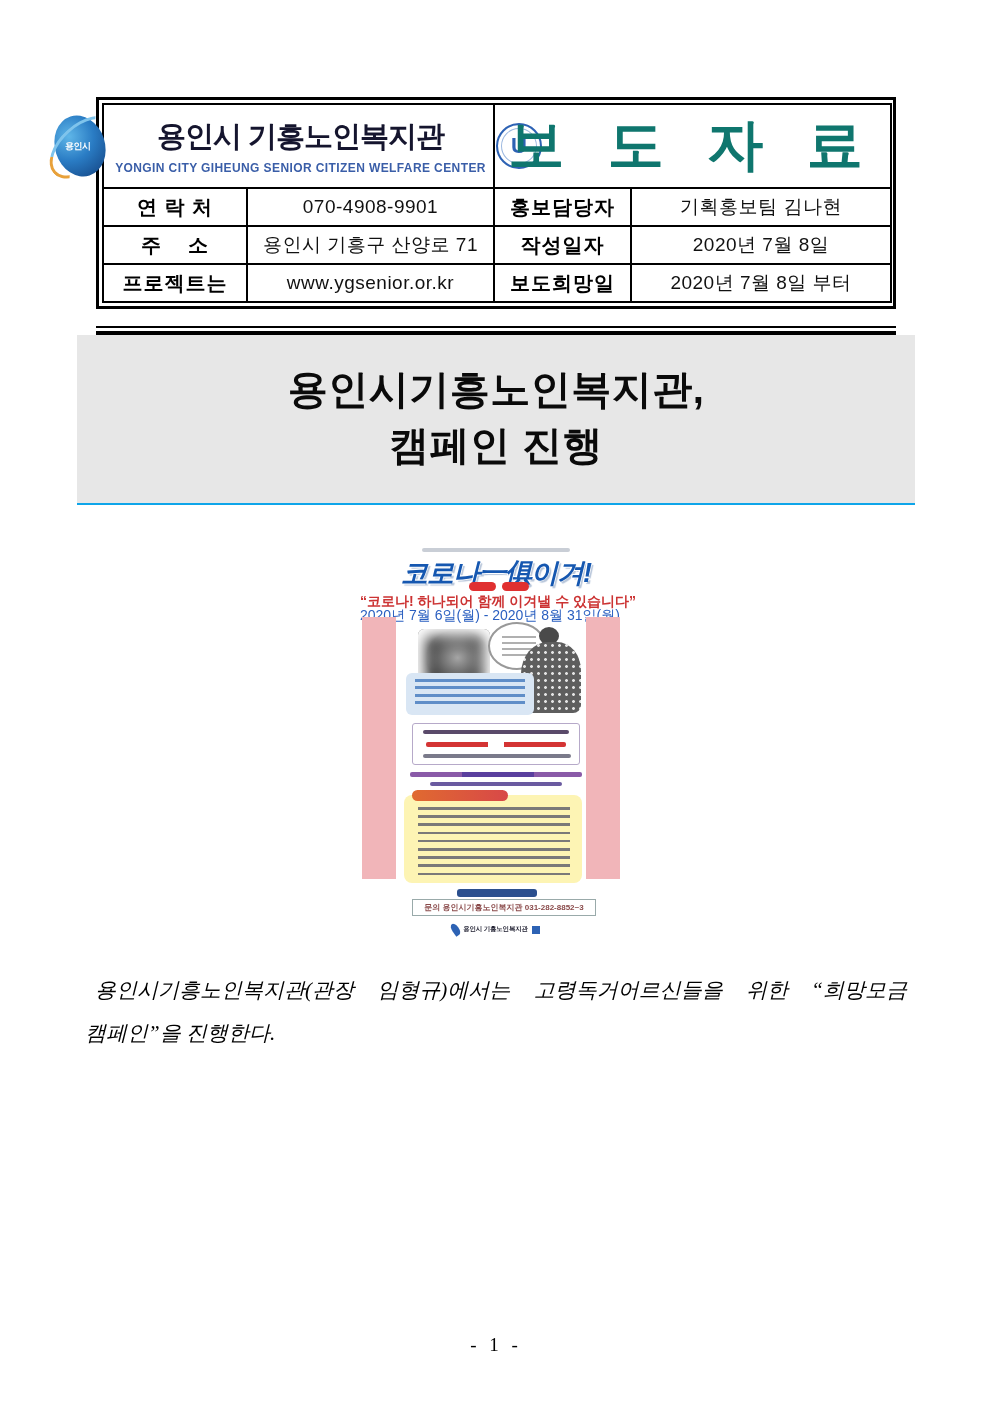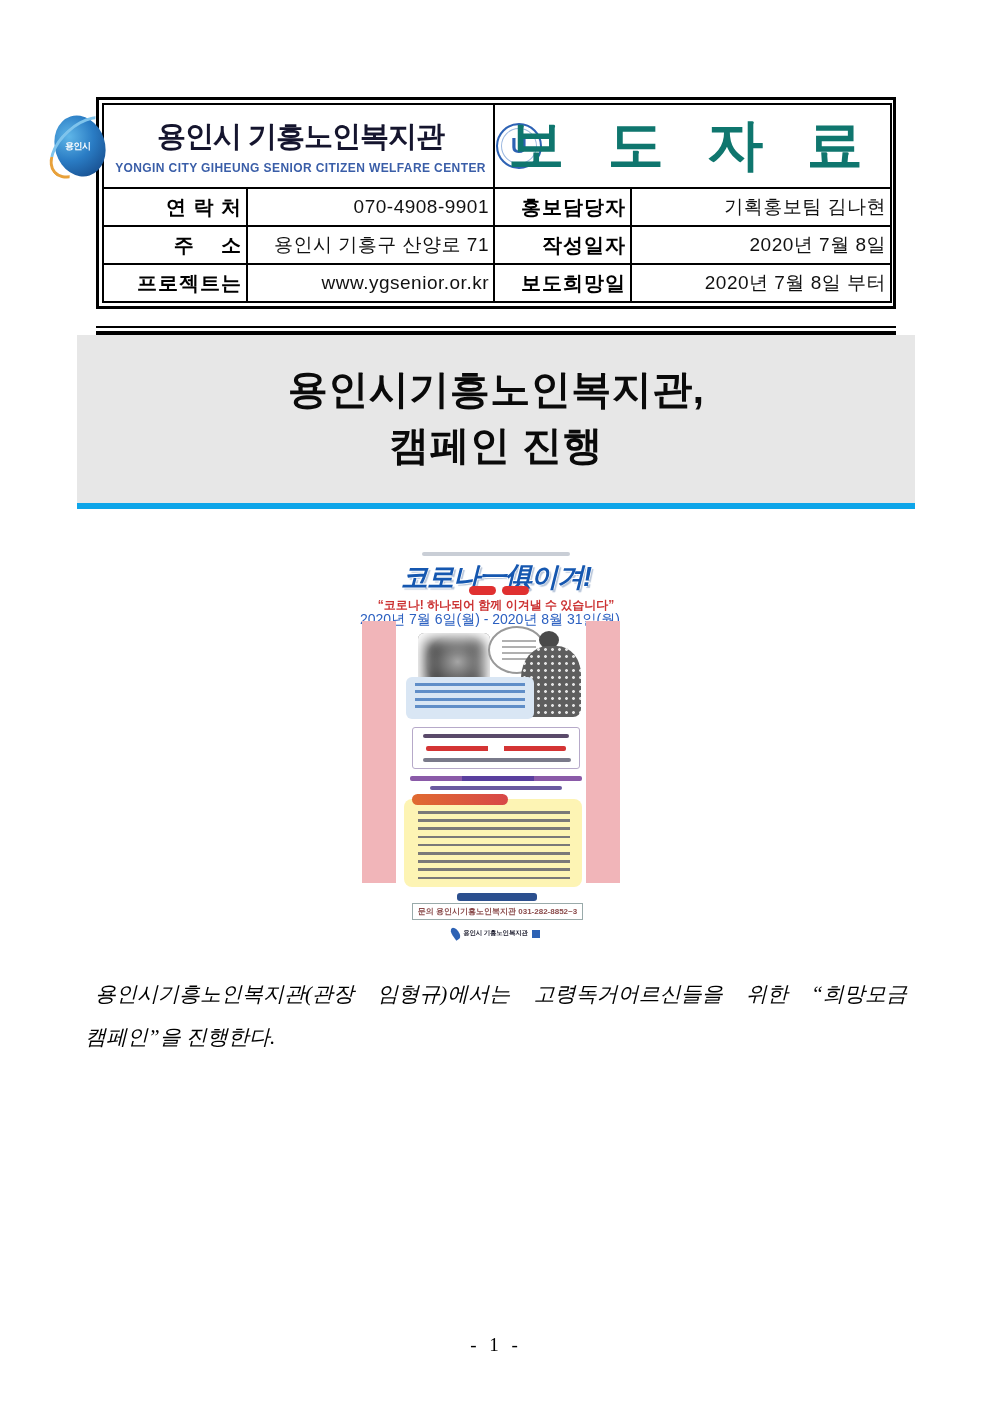--- a/index.html
+++ b/index.html
@@ -5,21 +5,21 @@
   * { box-sizing: border-box; margin: 0; padding: 0; }
   html,body { background:#ffffff; }
   body { width: 992px; height: 1403px; font-family: "Liberation Sans", sans-serif; }
   .page { position: relative; width: 992px; height: 1403px; background: #fff; overflow: hidden; }
 
   
   .press-table-wrap { margin: 97px 96px 0 96px; border: 3px solid #000; padding: 3px; }
   table.press { border-collapse: collapse; width: 100%; table-layout: fixed; }
   table.press td { border: 2px solid #000; text-align: center; vertical-align: middle; padding: 2px 4px; }
   tr.hdr td { height: 84px; }
-  tr.data td { height: 38px; text-align: right; }
+  tr.data td { height: 38px; }
   td.lbl { font-weight: bold; font-size: 20px; white-space: pre; letter-spacing: 1px; }
   td.val { font-size: 19px; font-weight: 400; color: #111; letter-spacing: 0.5px; }
 
   .logo-cell { display: flex; align-items: center; justify-content: center; gap: 10px; }
   .logo-globe { position: relative; width: 50px; height: 62px; border-radius: 50%;
     background: radial-gradient(circle at 35% 30%, #5fb6e8 0%, #2a7cc4 45%, #12407e 100%);
     transform: rotate(-18deg); flex: 0 0 auto; }
   .logo-globe::before { content:""; position:absolute; left:-12px; top:10px; width:72px; height:40px;
     border-radius:50%; border:3px solid transparent; border-left-color:#e8a13a; border-top-color:#7fc4ec;
     transform: rotate(-24deg); }
@@ -31,35 +31,35 @@
   .seal { width: 46px; height: 46px; border-radius: 50%; border: 2px solid #2d62b4; color: #2d62b4;
     background: radial-gradient(circle, #ffffff 55%, #dbe8f7 100%); display:flex; align-items:center; justify-content:center;
     font-weight: 900; font-size: 22px; flex: 0 0 auto; box-shadow: inset 0 0 0 3px #fff, inset 0 0 0 4px #9db9e0; }
   .doc-type { font-size: 56px; font-weight: 900; letter-spacing: 14px; color: #0f766e; white-space: nowrap; }
 
   
   .title-rules { margin: 17px 96px 0 96px; }
   .rule-thin { height: 2px; background: #000; }
   .rule-gap { height: 3px; }
   .rule-thick { height: 4px; background: #000; }
-  .title-body { margin: 0 77px; background: #e7e7e7; border-bottom: 6px solid #0ea5e9;
+  .title-body { margin: 0 77px; background: #e7e7e7; border-bottom: 2px solid #0ea5e9;
     padding: 26px 10px 30px 10px; text-align: center; }
   .headline { font-size: 40px; line-height: 56px; font-weight: 900; color: #0a0a0a; letter-spacing: 0.5px; }
 
   
   .poster { position: relative; width: 272px; height: 396px; margin: 38px auto 0 auto; background: #fff; }
   .poster .abs { position: absolute; }
   .p-topline { left: 62px; top: 5px; width: 148px; height: 4px; background: #c9ced6; border-radius: 2px; }
   .p-title { left: 0; top: 12px; width: 100%; text-align: center; font-size: 27px; font-weight: 900;
     font-style: italic; color: #1557b0; letter-spacing: -1px; white-space: nowrap;
     text-shadow: -1px -1px 0 #fff, 1px -1px 0 #fff, -1px 1px 0 #fff, 2px 2px 1px #b8c6da; }
   .p-pill { width: 27px; height: 9px; background: #e03030; border-radius: 5px; box-shadow: 0 1px 0 #fff; }
   .p-pill1 { left: 109px; top: 39px; }
   .p-pill2 { left: 142px; top: 39px; }
-  .p-sub { left: 0; top: 50px; width: 100%; text-align: center; font-size: 12px; font-weight: bold; color: #cc3333; white-space: nowrap; }
+  .p-sub { left: 0; top: 50px; width: 100%; text-align: left; font-size: 14px; font-weight: bold; color: #cc3333; white-space: nowrap; }
   .p-date { left: 0; top: 64px; width: 100%; font-size: 14px; font-weight: normal; color: #2a5fc0; white-space: nowrap; }
   .p-pink { top: 74px; width: 34px; height: 262px; background: #f1b5b9; }
   .p-pink.left { left: 2px; } .p-pink.right { left: 226px; }
   .p-tv { left: 58px; top: 86px; width: 72px; height: 64px; border-radius: 6px;
     background: radial-gradient(ellipse at 55% 45%, #a5a5a5 0%, #3d3d3d 55%, #7a7a7a 100%);
     box-shadow: inset 0 0 14px 7px #ffffff; }
   .p-bubble { left: 128px; top: 79px; width: 58px; height: 48px; background: #fff; border: 2px solid #999;
     border-radius: 50%; }
   .p-bubble::after { content:""; position:absolute; right: -2px; bottom: -8px; width: 12px; height: 12px;
     background: #fff; border-right: 2px solid #999; border-bottom: 2px solid #999; transform: rotate(20deg) skewX(25deg); }
@@ -83,21 +83,21 @@
   .p-purple1 { left: 50px; top: 229px; width: 172px; height: 5px; border-radius: 2px;
     background: linear-gradient(to right, #8a5aa8 0 30%, #5a3f9e 30% 72%, #8a5aa8 72% 100%); }
   .p-purple2 { left: 70px; top: 239px; width: 132px; height: 4px; border-radius: 2px; background: #6a5aa0; }
   .p-yellowbox { left: 44px; top: 252px; width: 178px; height: 88px; background: #fdf4b4; border-radius: 8px;
     padding: 12px 12px 8px 14px; }
   .p-yellowbox .lines { width: 100%; height: 100%;
     background: repeating-linear-gradient(to bottom, #5a5a6a 0 2.6px, transparent 2.6px 8.2px); opacity: .8; }
   .p-orangepill { left: 52px; top: 247px; width: 96px; height: 11px; border-radius: 6px;
     background: linear-gradient(to right, #e06a30, #d84848); }
   .p-bluebar { left: 97px; top: 346px; width: 80px; height: 8px; border-radius: 3px; background: #2b4f8e; }
-  .p-contact { left: 52px; top: 356px; width: 171px; height: 17px; background: #fff; border: 1px solid #9aa;
+  .p-contact { left: 52px; top: 356px; width: 184px; height: 17px; background: #fff; border: 1px solid #9aa;
     display:flex; align-items:center; justify-content:center; font-size: 8px; font-weight: bold;
     color: #8a4a4a; white-space: nowrap; }
   .p-footerlogo { left: 0; top: 380px; width: 100%; display: flex; align-items: center; justify-content: center; gap: 4px; }
   .p-pen { width: 7px; height: 13px; background: #2d62b4; border-radius: 50% 50% 50% 0; transform: rotate(-35deg); }
   .p-footerlogo-text { font-size: 6.5px; font-weight: bold; color: #223; letter-spacing: -0.2px; }
   .p-sq { width: 8px; height: 8px; background: #2d62b4; }
 
   
   .body-text { margin: 30px 85px 0 85px; font-family: "Liberation Serif", serif; font-size: 21px;
     line-height: 43px; color: #000; text-align: justify; word-break: keep-all; }

